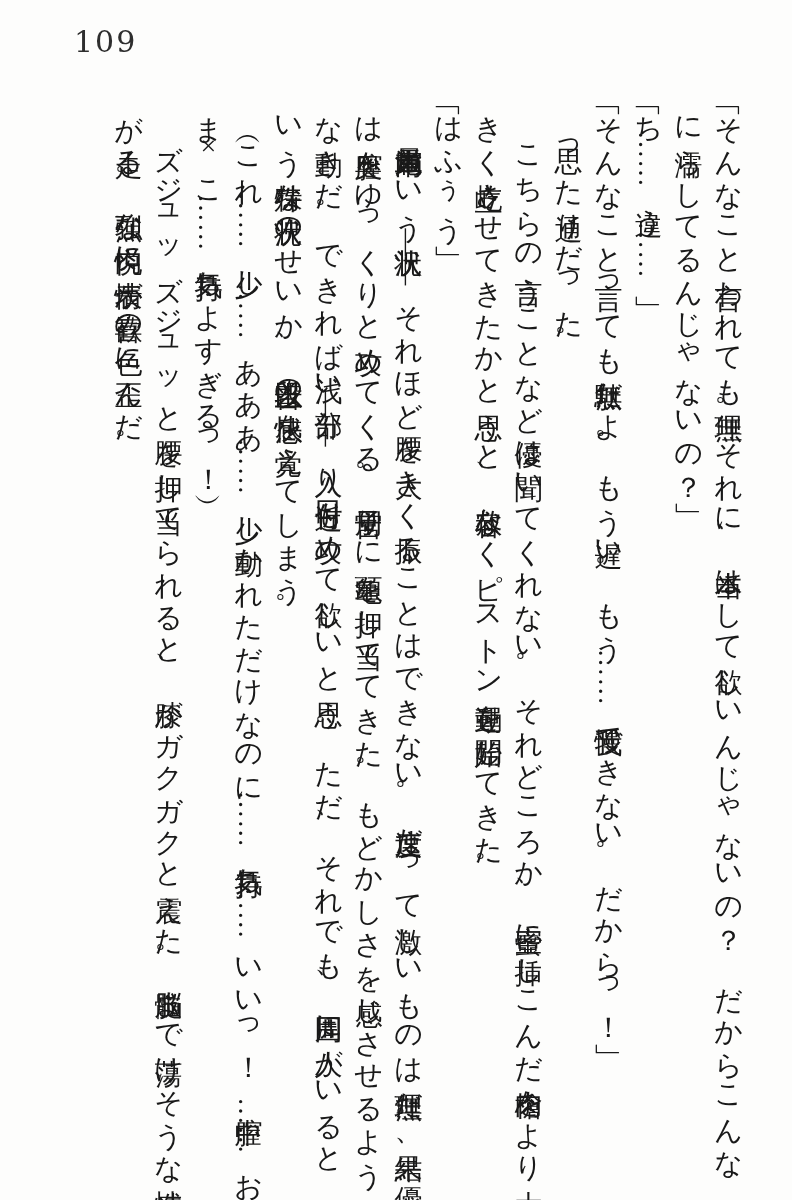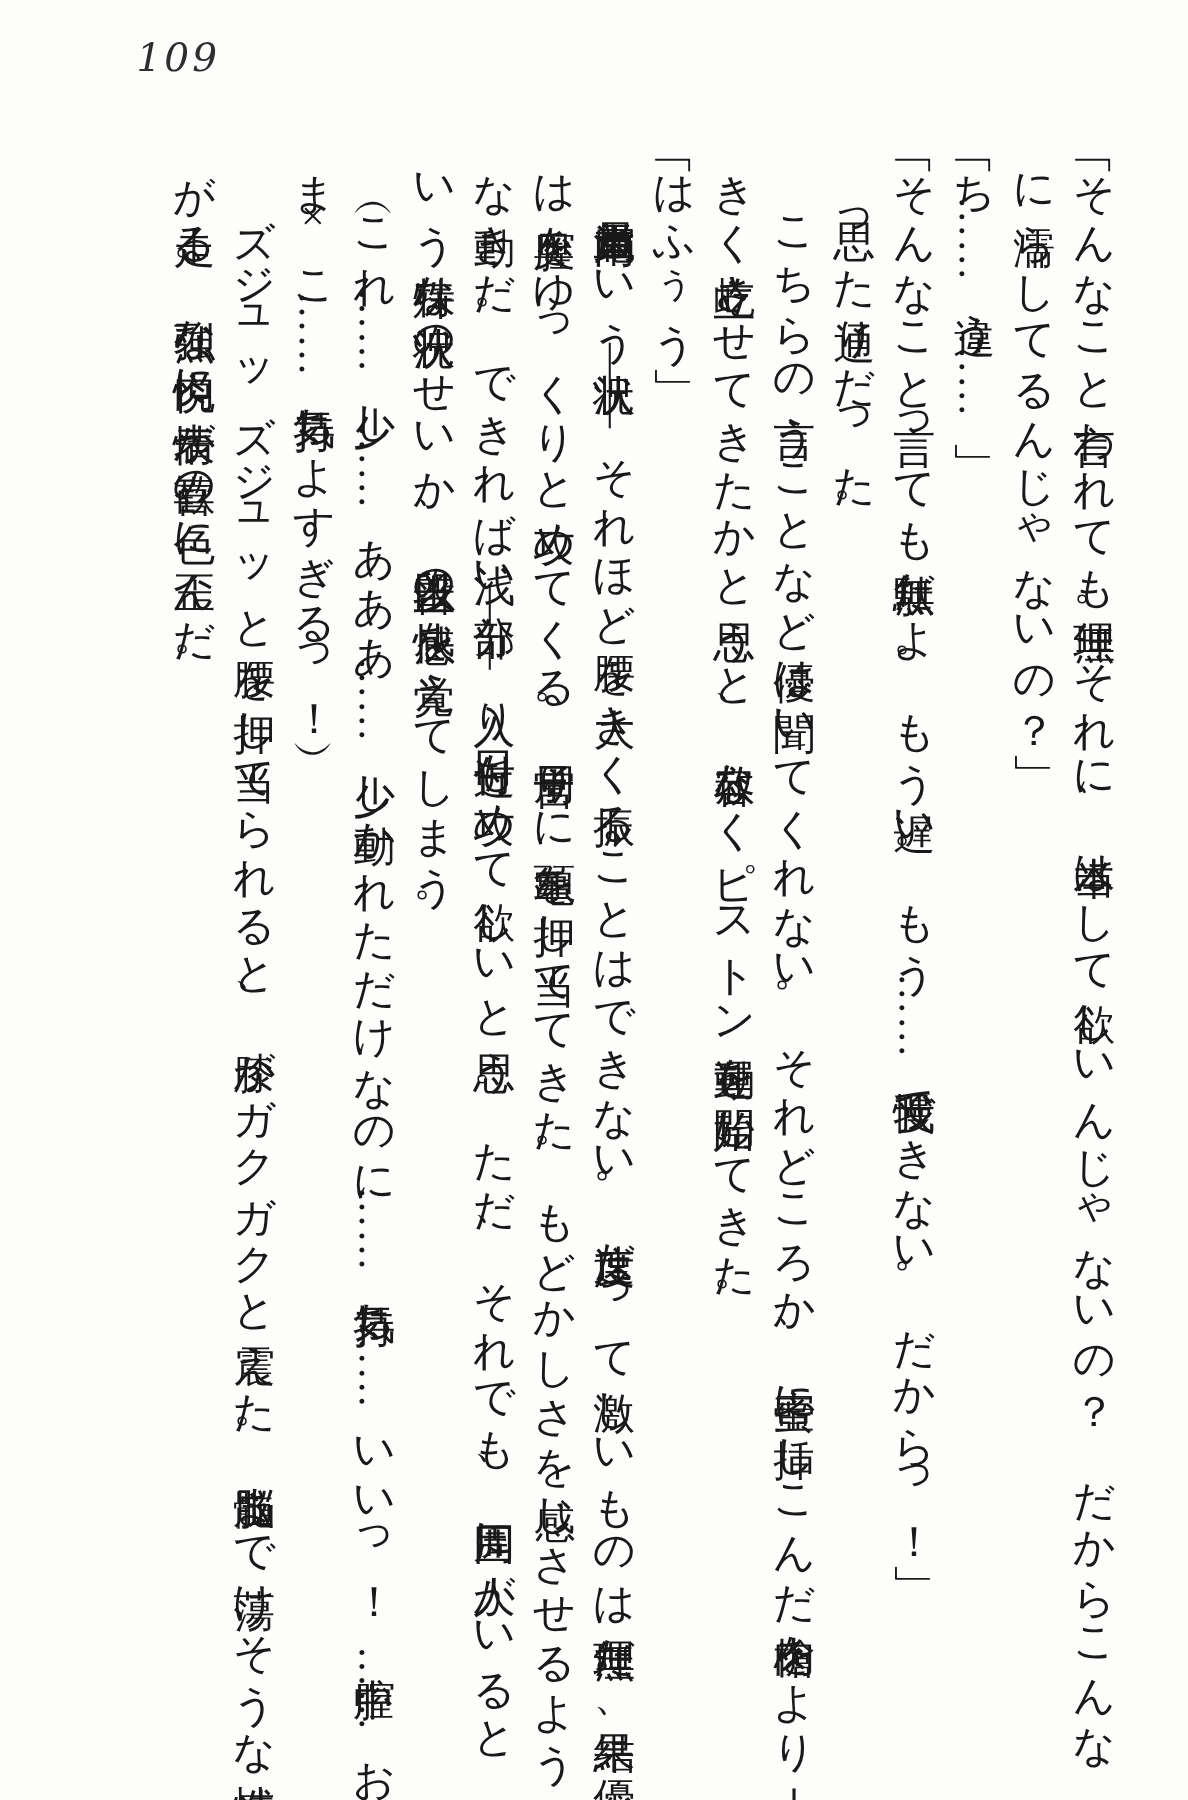--- a/index.html
+++ b/index.html
@@ -15,23 +15,22 @@
     font-family: "Liberation Serif", serif;
   }
   .page {
     position: absolute;
     inset: 0;
     background: #fdfdfc;
   }
   .folio {
     position: absolute;
     top: 24px;
-    left: 91px;
-    font-size: 26px;
-    font-style: italic;
+    left: 74px;
+    font-size: 30px;
     color: #2e2e2e;
     letter-spacing: 2px;
     font-family: "DejaVu Serif", serif;
   }
   .text-block {
     position: absolute;
     top: 97px;
     right: 44px;
     height: 1095px;
     writing-mode: vertical-rl;

